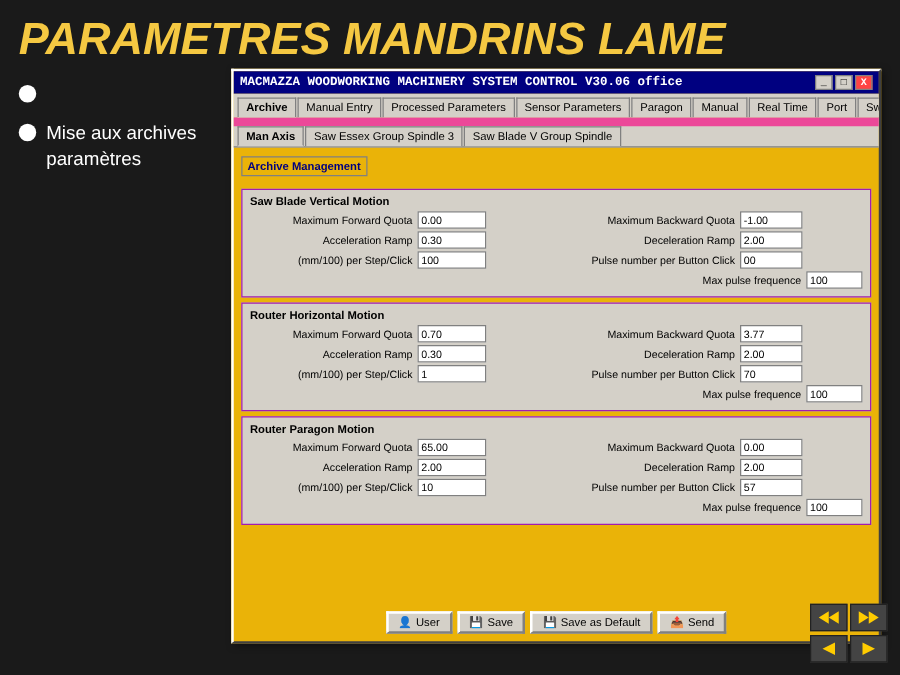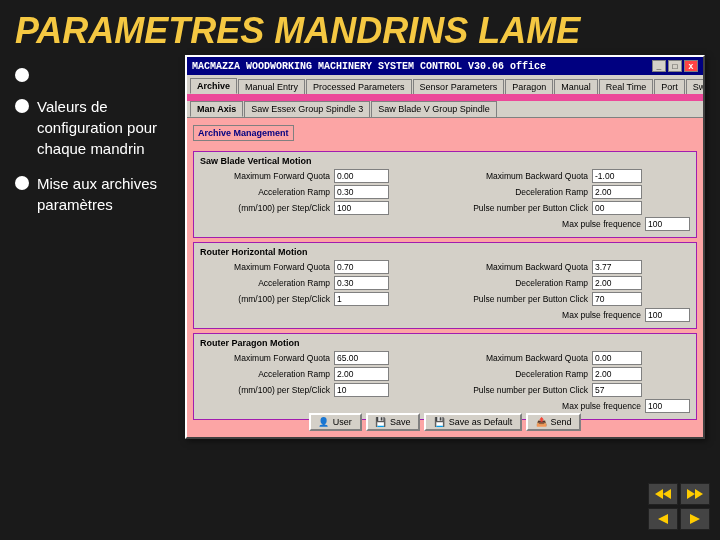--- a/index.html
+++ b/index.html
@@ -50,22 +50,22 @@
       font-size: 15px;
       line-height: 1.4;
     }
 
     
     #main-window {
       position: absolute;
       left: 185px;
       top: 55px;
       width: 520px;
-      height: 384px;
-      background: #fca5a5;
+      height: 460px;
+      background: #eab308;
       border: 2px solid #fff;
       border-right: 2px solid #404040;
       border-bottom: 2px solid #404040;
       box-shadow: 2px 2px 6px rgba(0,0,0,0.5);
     }
 
     
     #window-titlebar {
       background: #000080;
       color: white;
@@ -97,21 +97,20 @@
 
     
     #tab-bar {
       display: flex;
       background: #d4d0c8;
       padding: 3px 3px 0 3px;
       gap: 1px;
       font-size: 9px;
       font-family: Arial, sans-serif;
       overflow: hidden;
-      align-items: flex-end;
     }
     .tab {
       background: #d4d0c8;
       border: 1px solid #808080;
       border-bottom: none;
       padding: 2px 6px;
       cursor: pointer;
       font-size: 9px;
       white-space: nowrap;
     }
@@ -268,24 +267,20 @@
     }
   </style>
 </head>
 <body>
 
 <div id="page-title">PARAMETRES MANDRINS LAME</div>
 
 <div id="bullet-list">
   <div class="bullet-item">
     <div class="bullet-dot"></div>
-  </div>
-  <div class="bullet-item">
-    <div class="bullet-dot"></div>
-    <div class="bullet-text">Valeurs de configuration pour chaque mandrin</div>
   </div>
   <div class="bullet-item">
     <div class="bullet-dot"></div>
     <div class="bullet-text">Mise aux archives paramètres</div>
   </div>
 </div>
 
 <div id="main-window">
 
   <div id="window-titlebar">

